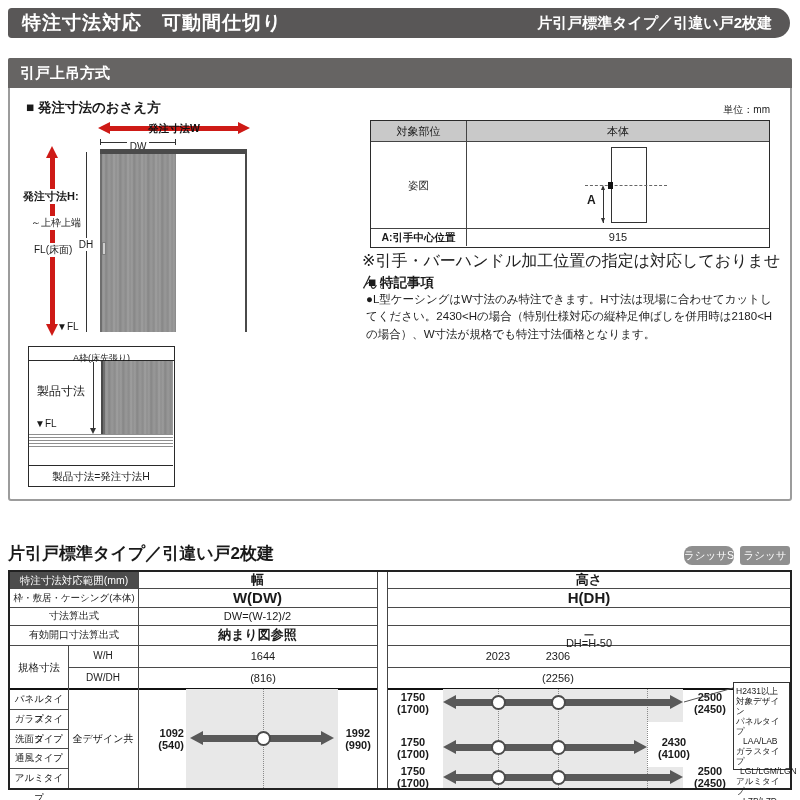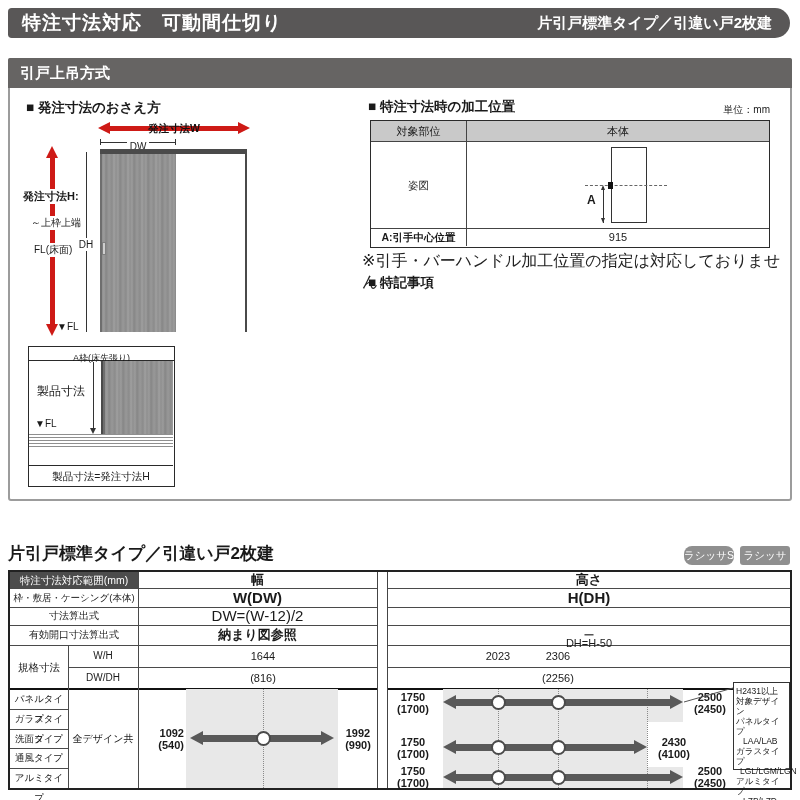--- a/index.html
+++ b/index.html
@@ -86,21 +86,20 @@
     <div class="abs" style="left:64px;top:15px;width:1px;height:67px;background:#333;"></div>
     <div class="abs" style="left:61px;top:81px;width:0;height:0;border-style:solid;border-width:6px 3.5px 0 3.5px;border-color:#333 transparent transparent transparent;"></div>
     <div class="abs hatch" style="left:0;top:87px;width:144px;height:13px;"></div>
     <div class="abs" style="left:8px;top:36px;font-size:12px;">製品寸法</div>
     <div class="abs" style="left:6px;top:71px;font-size:10px;">▼FL</div>
     <div class="abs ctr" style="left:0;top:118px;width:144px;height:20px;border-top:1px solid #2a2a2a;">
       <span style="font-size:10.5px;line-height:19px;">製品寸法=発注寸法H</span>
     </div>
   </div>
 
-  <div class="abs bold" style="left:368px;top:98px;font-size:13.5px;">■ 特注寸法時の加工位置</div>
   <div class="abs" style="right:30px;top:103px;font-size:10px;">単位：mm</div>
 
   <div class="abs" style="left:370px;top:120px;width:400px;height:128px;border:1.5px solid #2b2b2b;">
     <div class="abs ctr" style="left:0;top:0;width:96px;height:21px;background:#c9c9c9;border-right:1px solid #444;border-bottom:1px solid #444;line-height:21px;font-size:11px;">対象部位</div>
     <div class="abs ctr" style="left:96px;top:0;right:0;height:21px;background:#c9c9c9;border-bottom:1px solid #444;line-height:21px;font-size:11px;">本体</div>
     <div class="abs ctr" style="left:0;top:21px;width:96px;height:86px;border-right:1px solid #444;line-height:86px;font-size:10.5px;">姿図</div>
 
     <div class="abs" style="left:240px;top:26px;width:36px;height:76px;border:1.5px solid #333;"></div>
     <div class="abs" style="left:214px;top:64px;width:82px;height:0;border-top:1px dashed #666;"></div>
     <div class="abs" style="left:237px;top:61px;width:5px;height:7px;background:#111;"></div>
@@ -109,20 +108,21 @@
     <div class="abs" style="left:230px;top:97px;width:0;height:0;border-style:solid;border-width:5px 2.5px 0 2.5px;border-color:#333 transparent transparent transparent;"></div>
     <div class="abs bold" style="left:216px;top:72px;font-size:12px;">A</div>
 
     <div class="abs ctr" style="left:0;top:107px;width:96px;height:18px;border-top:1px solid #444;border-right:1px solid #444;line-height:17px;font-size:10.5px;font-weight:600;">A:引手中心位置</div>
     <div class="abs ctr" style="left:96px;top:107px;right:0;height:18px;border-top:1px solid #444;line-height:17px;font-size:11px;">915</div>
   </div>
 
   <div class="abs" style="left:362px;top:251px;font-size:16px;color:#222;">※引手・バーハンドル加工位置の指定は対応しておりません。</div>
 
   <div class="abs bold" style="left:368px;top:274px;font-size:13.5px;">■ 特記事項</div>
+  <div class="abs" style="left:366px;top:291px;width:416px;font-size:11.5px;line-height:1.5;color:#1c1c1c;">●L型ケーシングはW寸法のみ特注できます。H寸法は現場に合わせてカットしてください。2430&lt;Hの場合（特別仕様対応の縦枠足伸ばしを併用時は2180&lt;Hの場合）、W寸法が規格でも特注寸法価格となります。</div>
 
   <div class="abs bold" style="left:8px;top:542px;font-size:17px;">片引戸標準タイプ／引違い戸2枚建</div>
   <div class="abs ctr" style="left:684px;top:546px;width:50px;height:19px;background:#8f8f8f;border-radius:8px;color:#fff;font-size:10.5px;line-height:19px;">ラシッサS</div>
   <div class="abs ctr" style="left:740px;top:546px;width:50px;height:19px;background:#8f8f8f;border-radius:3px;color:#fff;font-size:10.5px;line-height:19px;">ラシッサD</div>
 
   <div class="abs" style="left:8px;top:570px;width:784px;height:220px;border:2px solid #222;background:#fff;">
 
     <div class="hl" style="left:0;top:16px;width:780px;"></div>
     <div class="hl" style="left:0;top:35px;width:780px;"></div>
     <div class="hl" style="left:0;top:53px;width:780px;"></div>
@@ -139,21 +139,21 @@
 
     <div class="abs ctr" style="left:0;top:0;width:128px;height:16px;background:#4c4c4c;color:#fff;font-size:10.5px;line-height:16px;">特注寸法対応範囲(mm)</div>
     <div class="abs ctr bold" style="left:128px;top:0;width:239px;height:16px;font-size:13px;line-height:16px;">幅</div>
     <div class="abs ctr bold" style="left:378px;top:0;width:402px;height:16px;font-size:13px;line-height:16px;">高さ</div>
 
     <div class="abs ctr" style="left:0;top:16px;width:128px;height:19px;font-size:9.5px;line-height:19px;">枠・敷居・ケーシング(本体)</div>
     <div class="abs ctr bold" style="left:128px;top:16px;width:239px;height:19px;font-size:15px;line-height:19px;">W(DW)</div>
     <div class="abs ctr bold" style="left:378px;top:16px;width:402px;height:19px;font-size:15px;line-height:19px;">H(DH)</div>
 
     <div class="abs ctr" style="left:0;top:35px;width:128px;height:18px;font-size:10px;line-height:18px;">寸法算出式</div>
-    <div class="abs ctr" style="left:128px;top:35px;width:239px;height:18px;font-size:15px;line-height:18px;">DW=(W-12)/2</div>
+    <div class="abs ctr" style="left:128px;top:35px;width:239px;height:18px;font-size:11px;line-height:18px;">DW=(W-12)/2</div>
     <div class="abs ctr" style="left:378px;top:35px;width:402px;height:18px;font-size:11px;line-height:18px;margin-top:27px;">DH=H-50</div>
 
     <div class="abs ctr bold" style="left:128px;top:53px;width:239px;height:20px;font-size:13px;line-height:20px;">納まり図参照</div>
     <div class="abs ctr" style="left:0;top:53px;width:128px;height:20px;font-size:10px;line-height:20px;">有効開口寸法算出式</div>
     <div class="abs ctr" style="left:378px;top:53px;width:402px;height:20px;font-size:11px;line-height:20px;">ー</div>
 
     <div class="abs ctr" style="left:0;top:73px;width:58px;height:44px;font-size:10.5px;line-height:44px;">規格寸法</div>
     <div class="abs ctr" style="left:58px;top:73px;width:70px;height:22px;font-size:10px;line-height:22px;">W/H</div>
     <div class="abs ctr" style="left:58px;top:95px;width:70px;height:22px;font-size:10px;line-height:22px;">DW/DH</div>
     <div class="abs ctr" style="left:223px;top:73px;width:60px;height:22px;font-size:11px;line-height:22px;">1644</div>

